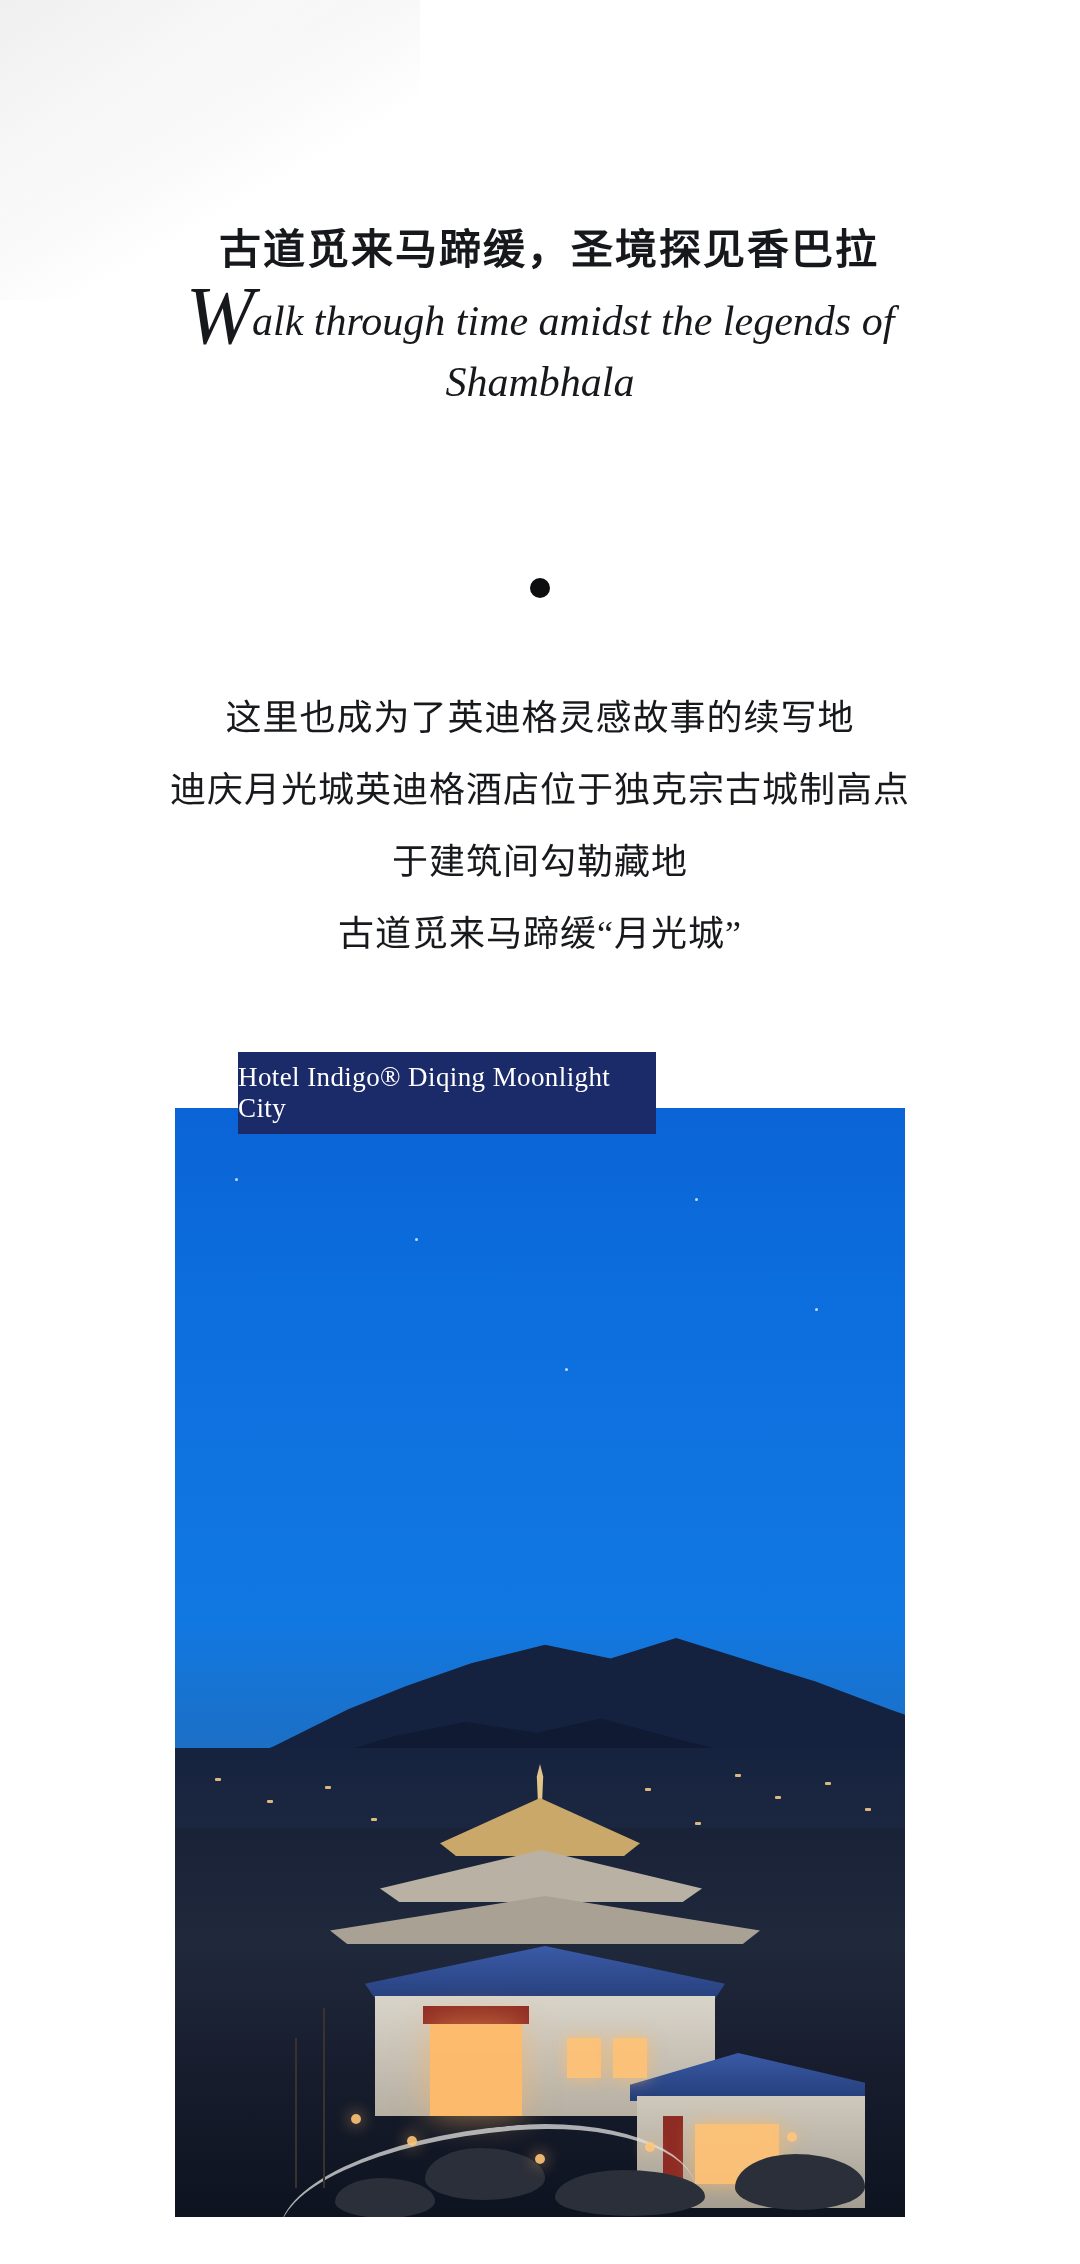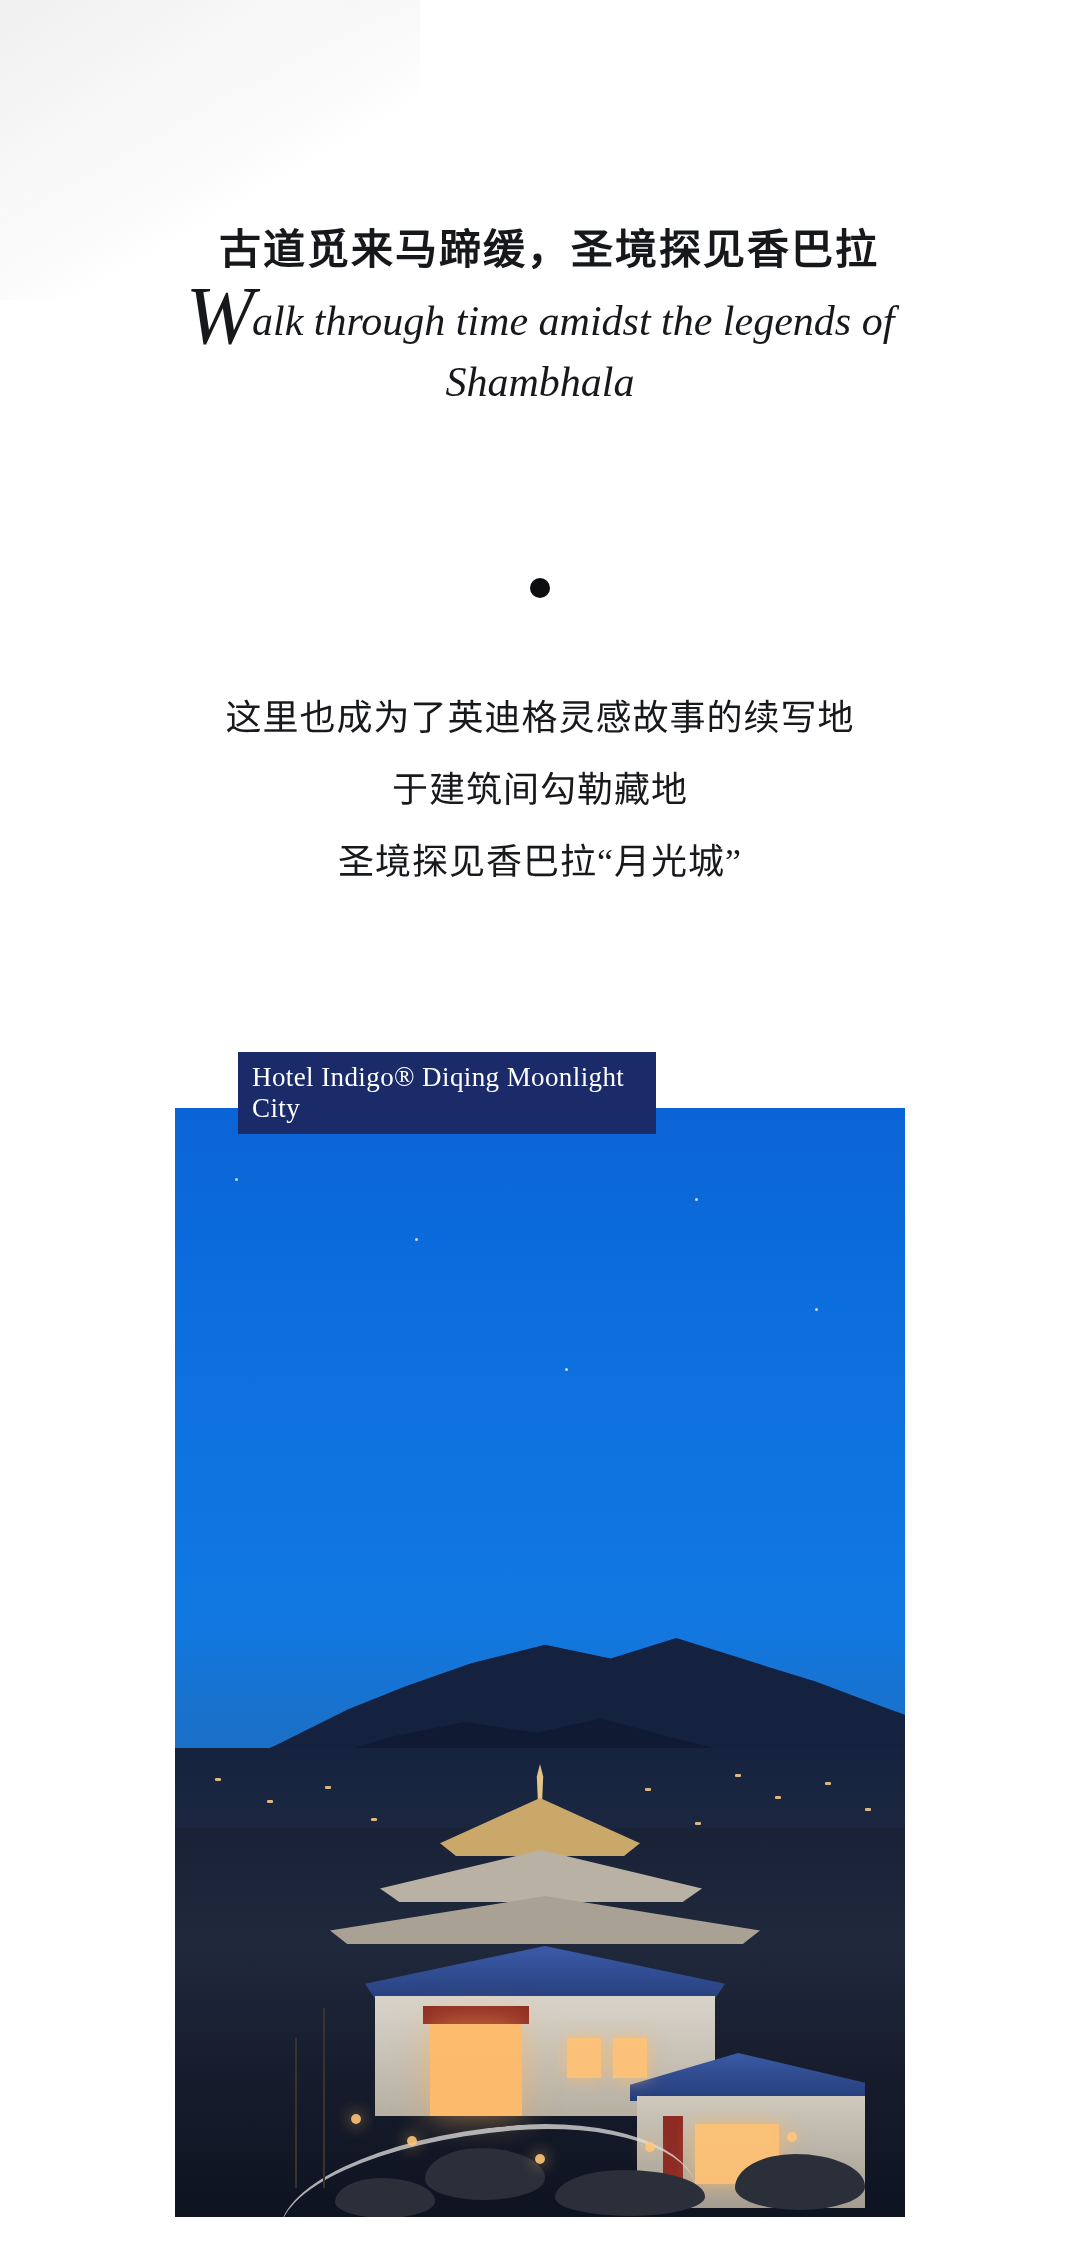--- a/index.html
+++ b/index.html
@@ -129,21 +129,21 @@
     background: #1b2a68;
     color: #ffffff;
     display: flex;
     align-items: center;
     justify-content: center;
     font-family: "Liberation Serif", serif;
     font-size: 27px;
     letter-spacing: 0.4px;
     z-index: 3;
     box-sizing: border-box;
-    padding: 0 14px;
+    padding: 0 0;
   }
   .photo-frame {
     position: absolute;
     top: 56px;
     left: 0;
     width: 730px;
     height: 1109px;
     overflow: hidden;
     background: #0a1c4a;
   }
@@ -353,22 +353,23 @@
     <h1 class="headline-cn">古道觅来马蹄缓，圣境探见香巴拉</h1>
     <p class="headline-en"><span class="dropcap">W</span><span>alk through time amidst the legends of Shambhala</span></p>
   </div>
 
   <div class="divider-dot-wrap">
     <span class="divider-dot"></span>
   </div>
 
   <div class="body-copy">
     <span class="line">这里也成为了英迪格灵感故事的续写地</span>
+    <span class="line">迪庆月光城英迪格酒店位于独克宗古城制高点</span>
     <span class="line">于建筑间勾勒藏地</span>
-    <span class="line">圣境探见香巴拉“月光城”</span>
+    <span class="line">古道觅来马蹄缓“月光城”</span>
   </div>
 
   <div class="photo-block">
     <div class="photo-label">Hotel Indigo® Diqing Moonlight City</div>
     <div class="photo-frame">
       <div class="sky"></div>
 
       <span class="star" style="left:60px; top:70px;"></span>
       <span class="star" style="left:240px; top:130px;"></span>
       <span class="star" style="left:520px; top:90px;"></span>

